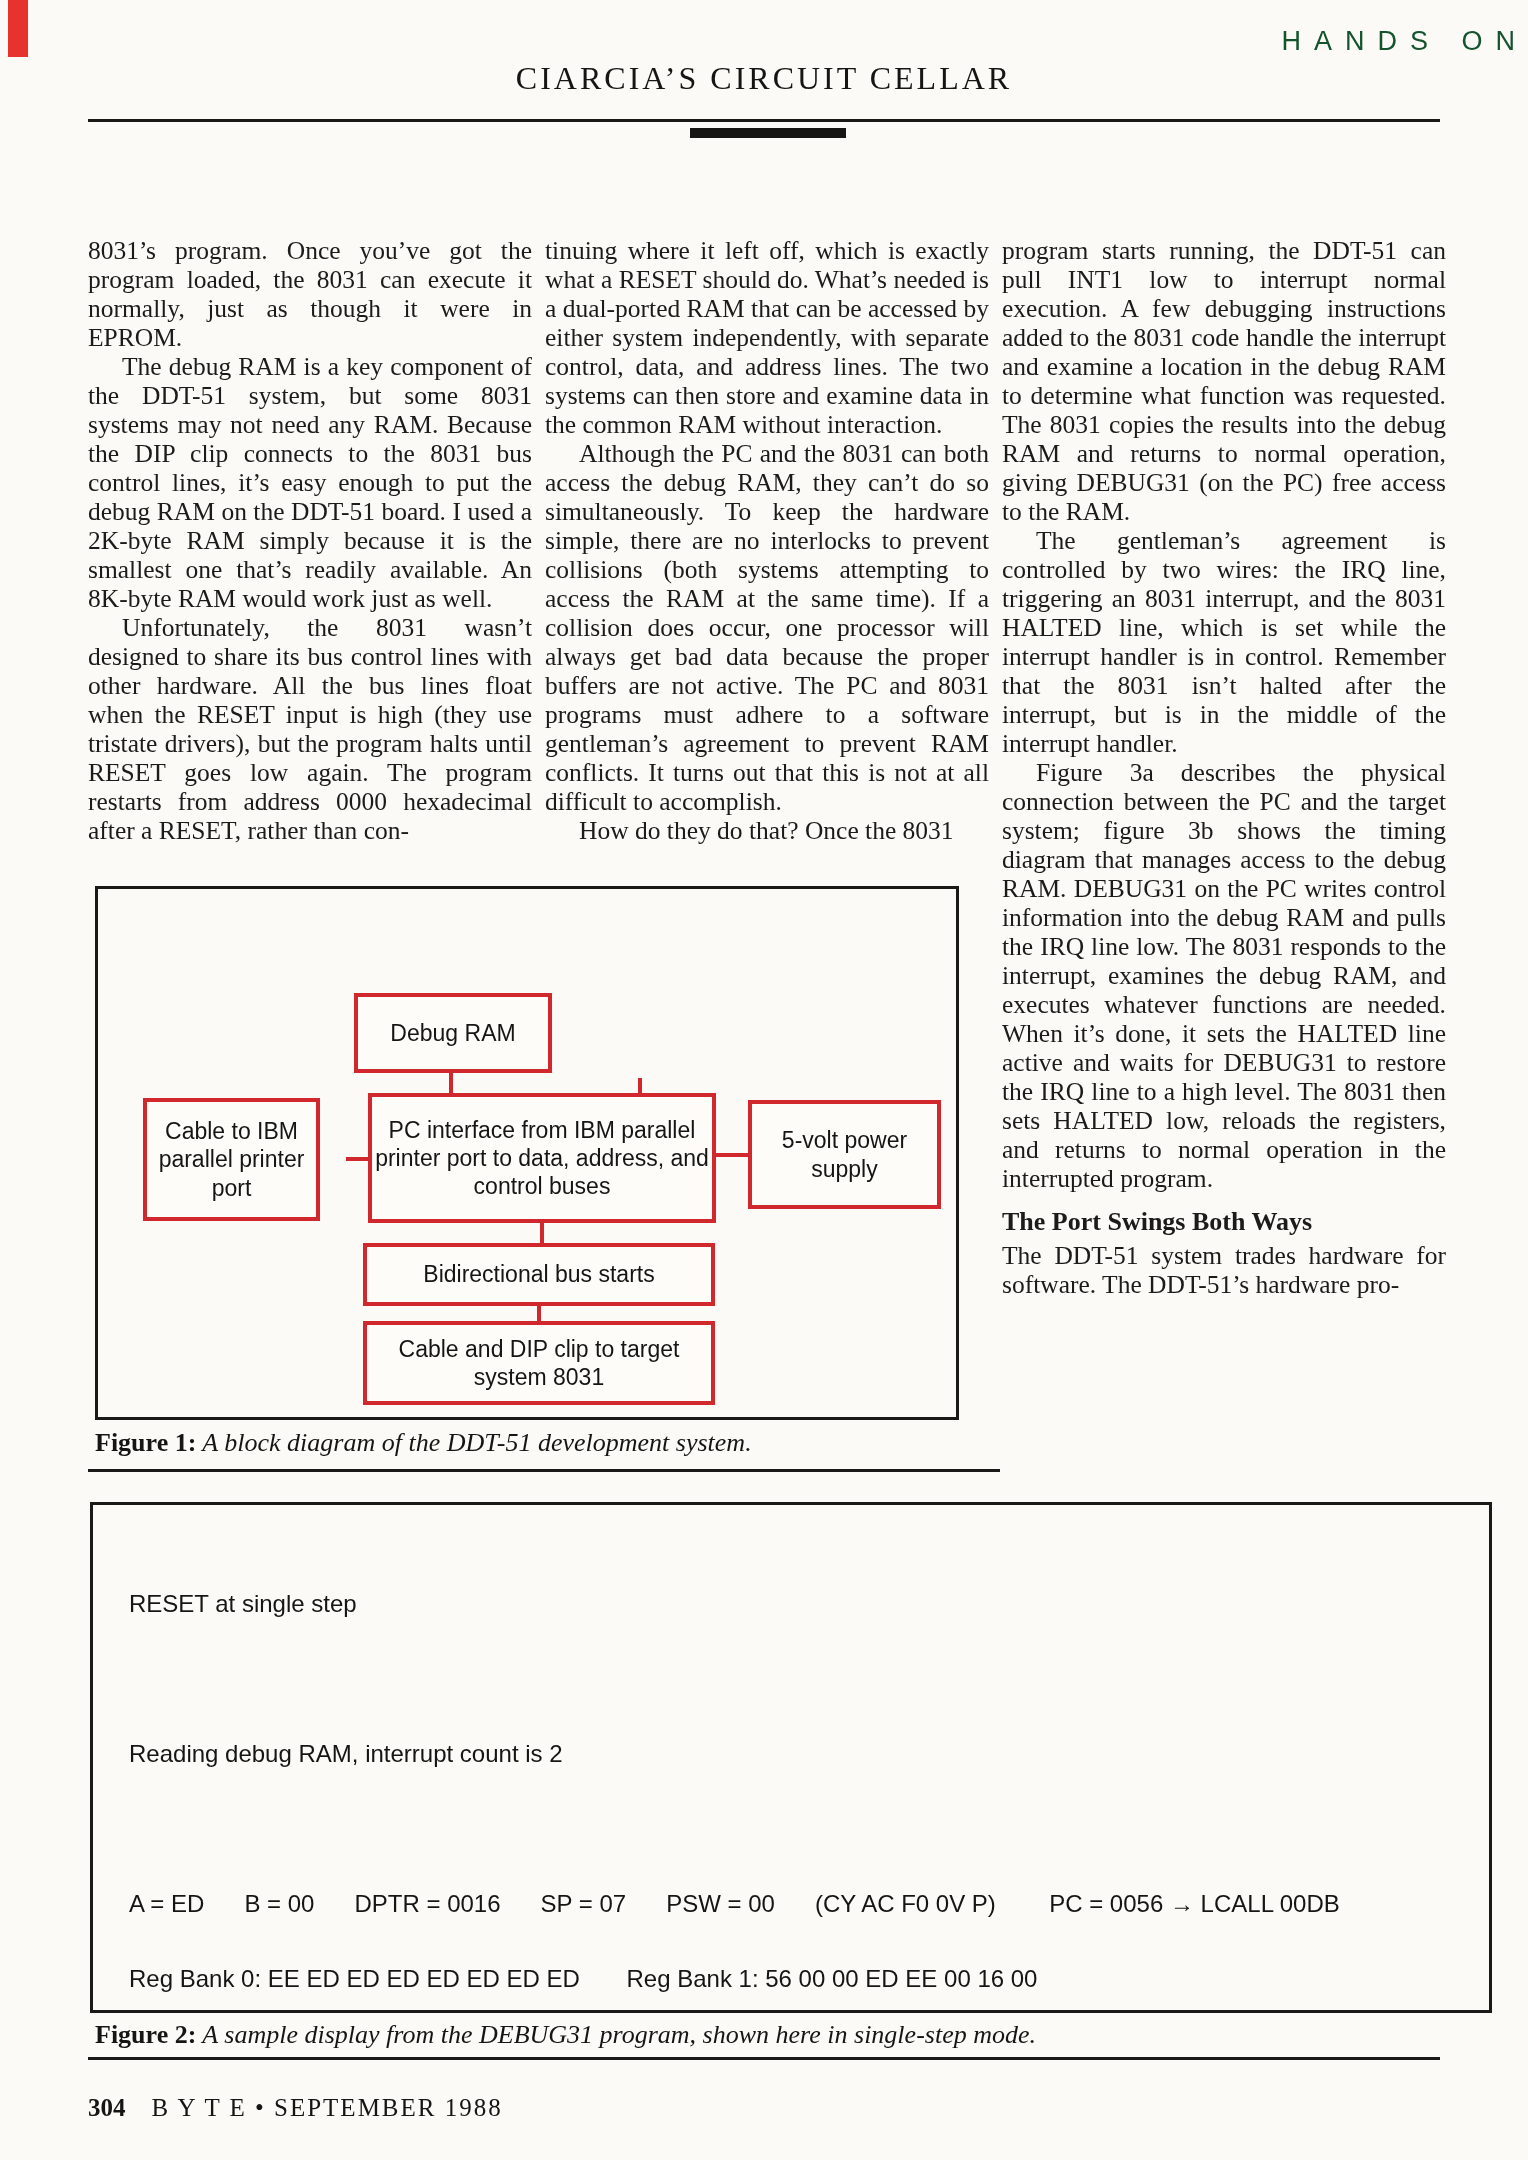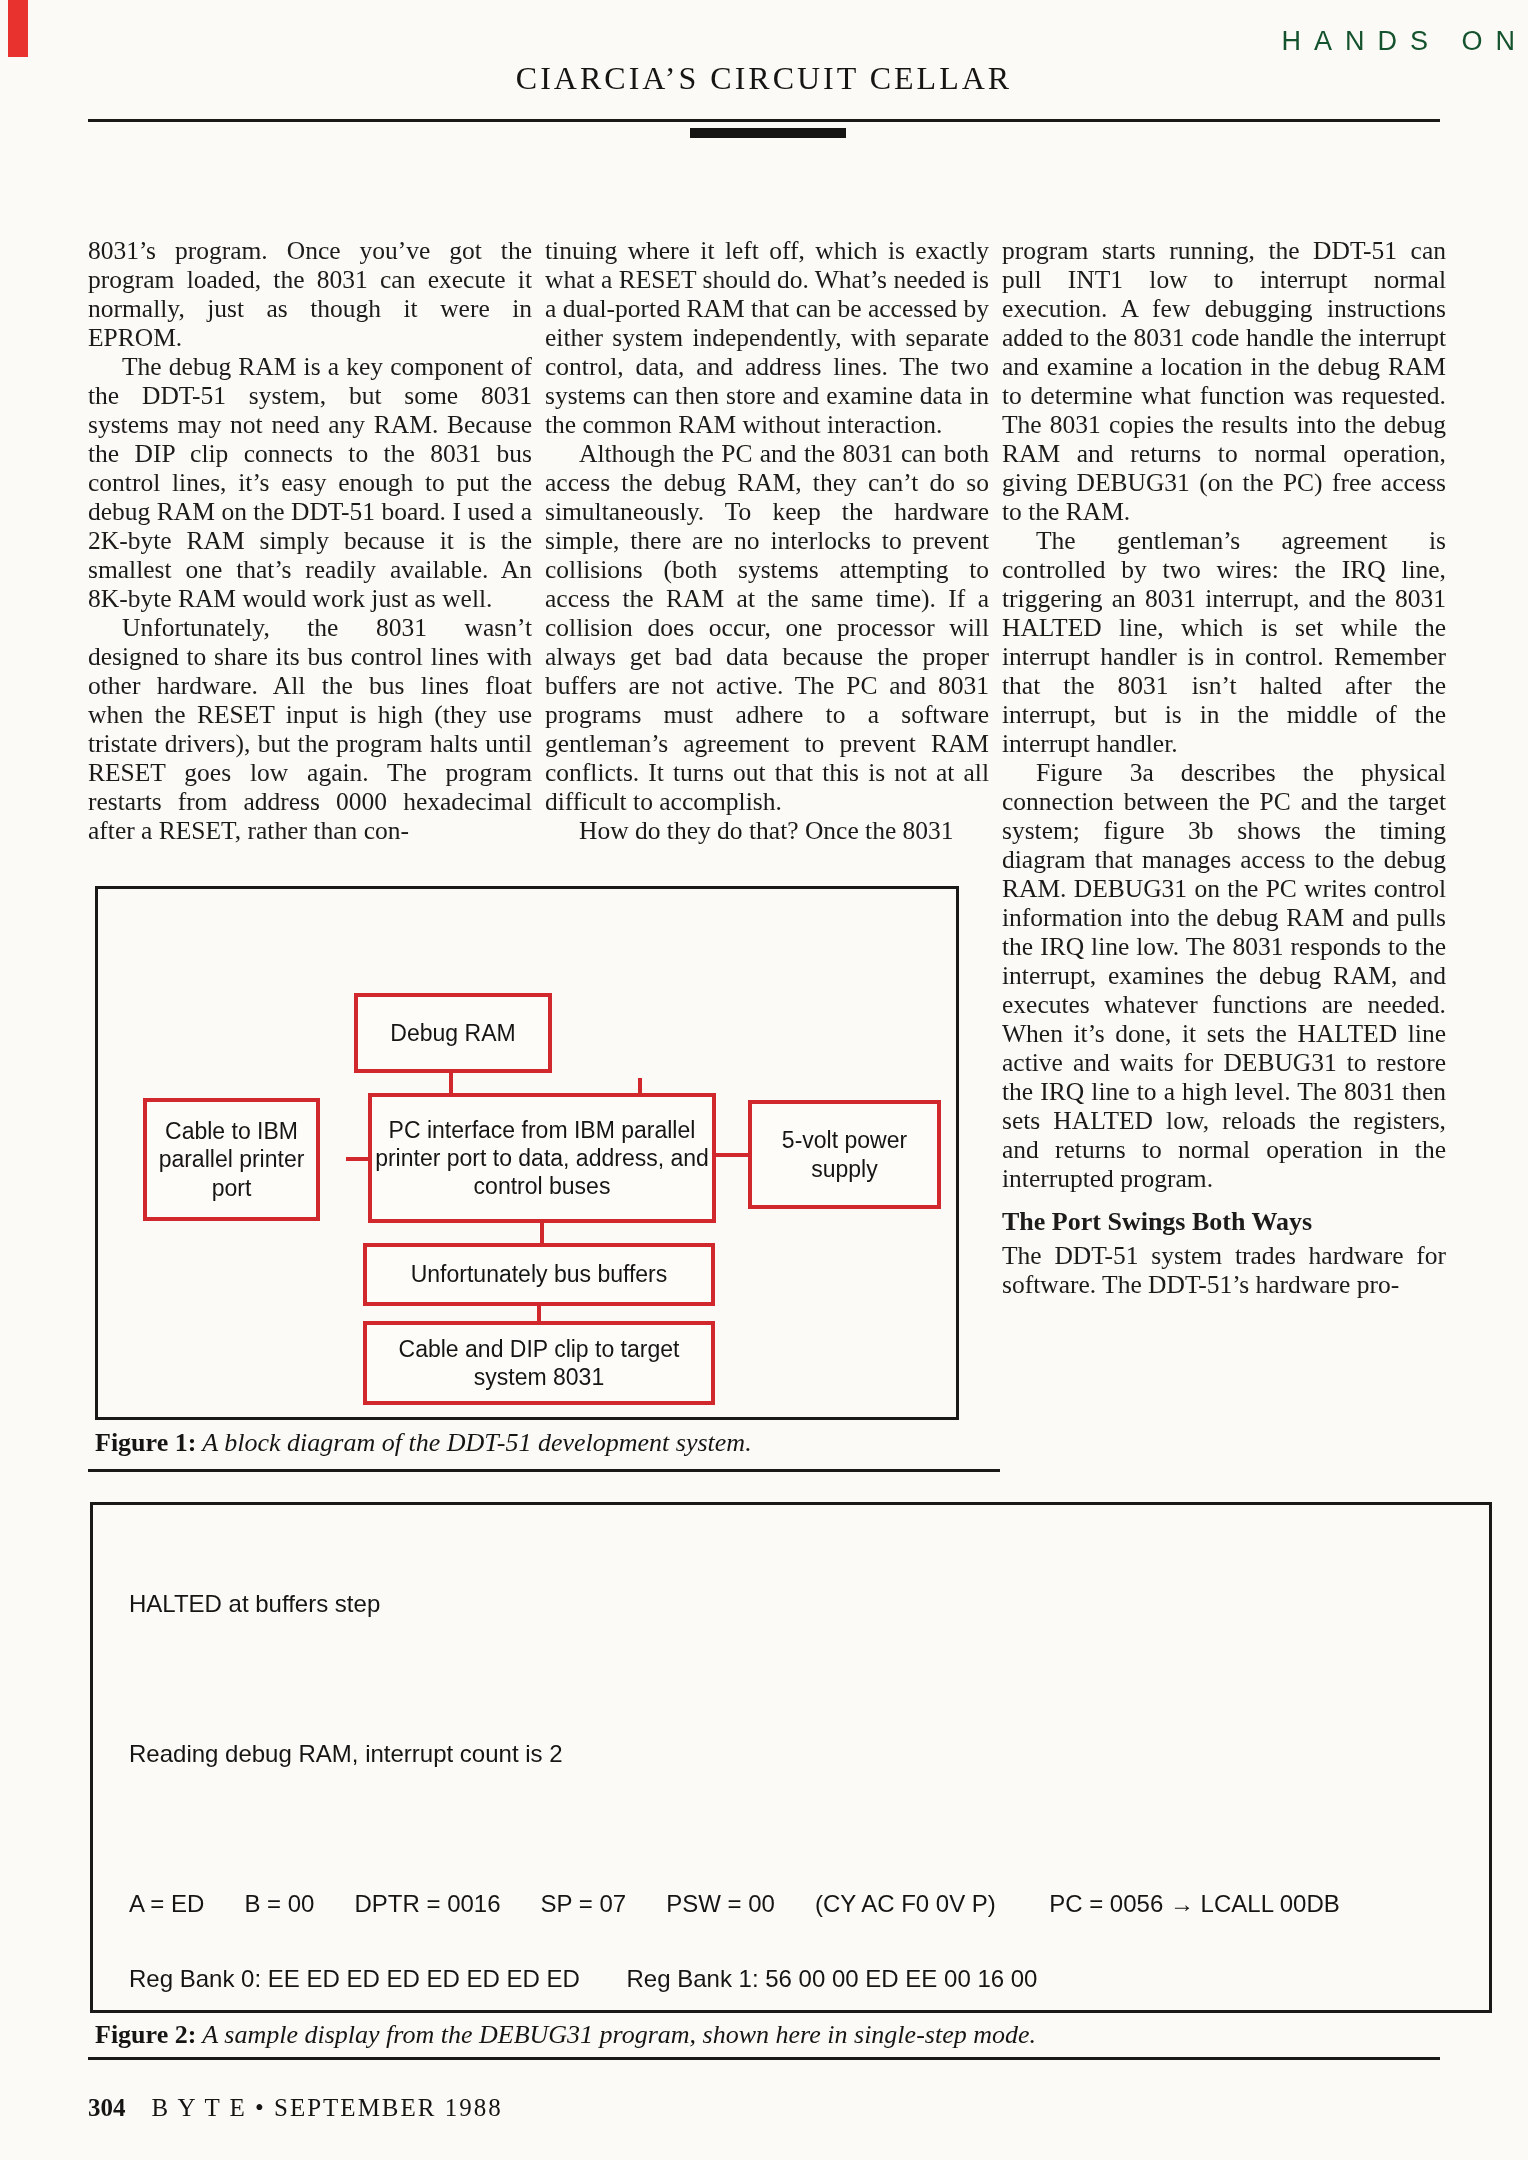--- a/index.html
+++ b/index.html
@@ -80,39 +80,39 @@
     <p class="ind">Figure 3a describes the physical connection between the PC and the target system; figure 3b shows the timing diagram that manages access to the debug RAM. DEBUG31 on the PC writes control information into the debug RAM and pulls the IRQ line low. The 8031 responds to the interrupt, examines the debug RAM, and executes whatever functions are needed. When it’s done, it sets the HALTED line active and waits for DEBUG31 to restore the IRQ line to a high level. The 8031 then sets HALTED low, reloads the registers, and returns to normal operation in the interrupted program.</p>
     <h2>The Port Swings Both Ways</h2>
     <p>The DDT-51 system trades hardware for software. The DDT-51’s hardware pro-</p>
   </div>
 
   <div class="fig-frame fig1">
     <div class="fig1-box" style="left:256px;top:104px;width:198px;height:80px;">Debug RAM</div>
     <div class="fig1-box" style="left:45px;top:209px;width:177px;height:123px;">Cable to IBM parallel printer port</div>
     <div class="fig1-box" style="left:270px;top:204px;width:348px;height:130px;">PC interface from IBM parallel printer port to data, address, and control buses</div>
     <div class="fig1-box" style="left:650px;top:211px;width:193px;height:109px;">5-volt power supply</div>
-    <div class="fig1-box" style="left:265px;top:354px;width:352px;height:63px;">Unfortunately bus buffers</div>
+    <div class="fig1-box" style="left:265px;top:354px;width:352px;height:63px;">Bidirectional bus starts</div>
     <div class="fig1-box" style="left:265px;top:432px;width:352px;height:84px;">Cable and DIP clip to target system 8031</div>
 
     <div class="conn" style="left:351px;top:184px;width:4px;height:20px;"></div>
     <div class="conn" style="left:540px;top:189px;width:4px;height:15px;"></div>
     <div class="conn" style="left:248px;top:268px;width:22px;height:4px;"></div>
     <div class="conn" style="left:618px;top:264px;width:32px;height:4px;"></div>
     <div class="conn" style="left:442px;top:334px;width:4px;height:20px;"></div>
     <div class="conn" style="left:439px;top:417px;width:4px;height:15px;"></div>
   </div>
 
   <div class="caption cap1">
     <span class="cap-label">Figure 1:</span><span class="cap-text"> A block diagram of the DDT-51 development system.</span>
   </div>
   <div class="rule rule-cap1"></div>
 
   <div class="fig-frame fig2">
     <div class="fig2-content">
-      <div class="fig2-line">HALTED at buffers step</div>
+      <div class="fig2-line">RESET at single step</div>
       <div class="fig2-line"> </div>
       <div class="fig2-line">Reading debug RAM, interrupt count is 2</div>
       <div class="fig2-line"> </div>
       <div class="fig2-line">A = ED      B = 00      DPTR = 0016      SP = 07      PSW = 00      (CY AC F0 0V P)        PC = 0056 → LCALL 00DB</div>
       <div class="fig2-line">Reg Bank 0: EE ED ED ED ED ED ED ED       Reg Bank 1: 56 00 00 ED EE 00 16 00</div>
       
       
       
       
       

